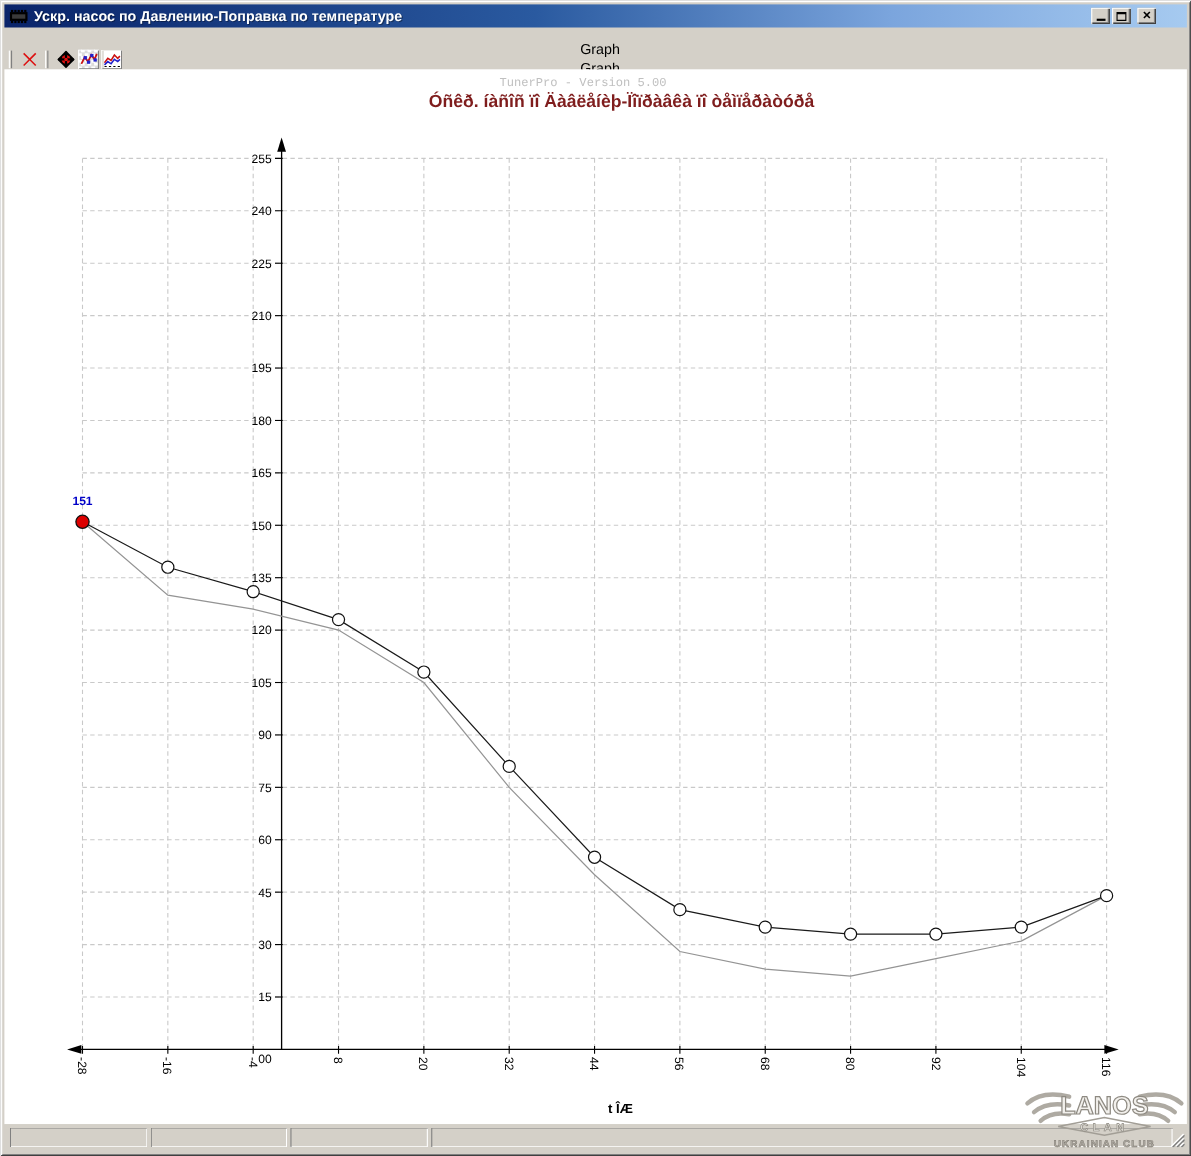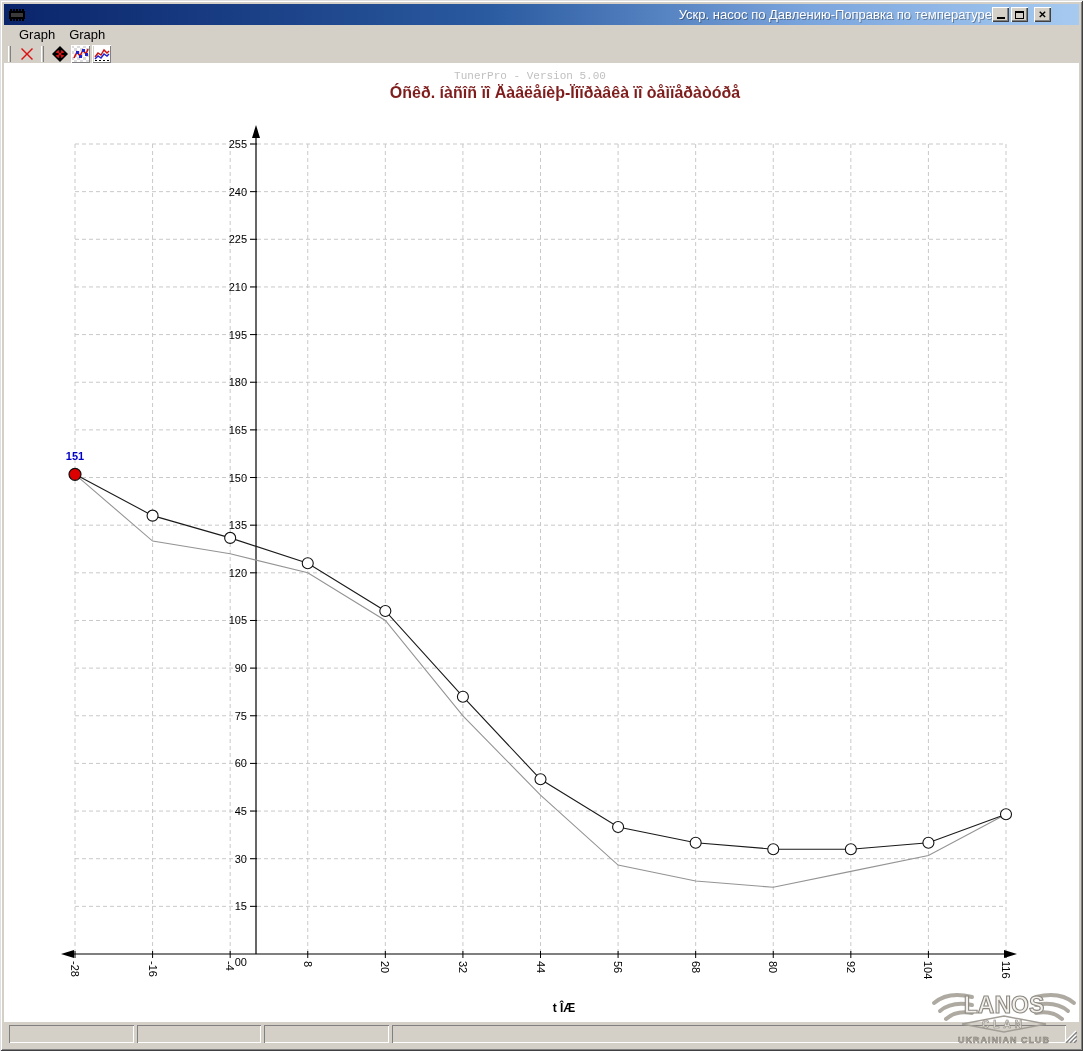--- a/index.html
+++ b/index.html
@@ -11,35 +11,35 @@
                inset 2px 2px 0 #ffffff,inset -2px -2px 0 #808080;
   }
   
   .titlebar{
     position:absolute;left:4px;top:4px;width:1075px;height:21px;
     background:linear-gradient(90deg,#0a246a 0%,#2a5aa0 45%,#7ba5dd 75%,#a6caf0 100%);
     display:flex;align-items:center;padding:0 4px;
   }
   .titlebar .app-icon{width:18px;height:14px;margin-right:5px;flex:0 0 auto;}
   .titlebar .title-text{
-    color:#ffffff;font-size:13px;font-weight:normal;white-space:nowrap;
-    text-shadow:1px 1px 0 rgba(0,0,0,.35);flex:1 1 auto;text-align:right;
+    color:#ffffff;font-size:13px;font-weight:bold;white-space:nowrap;
+    text-shadow:1px 1px 0 rgba(0,0,0,.35);flex:1 1 auto;
   }
   .win-buttons{display:flex;gap:2px;margin-right:24px;}
   .win-btn{
     width:17px;height:15px;background:#d4d0c8;border:none;padding:0;
     box-shadow:inset 1px 1px 0 #ffffff,inset -1px -1px 0 #404040,inset -2px -2px 0 #808080;
     display:flex;align-items:center;justify-content:center;cursor:default;
   }
   .win-btn .glyph-min{display:block;width:8px;height:2px;background:#000;margin-top:7px;}
   .win-btn .glyph-max{display:block;width:9px;height:8px;border:1px solid #000;border-top:2px solid #000;}
   .win-btn .glyph-close{font-size:10px;font-weight:bold;color:#000;line-height:1;}
   .close-gap{width:2px;}
   
-  .menubar{position:absolute;left:4px;top:25px;width:1075px;height:19px;display:flex;align-items:center;padding-left:8px;}
+  .menubar{position:absolute;left:4px;top:36px;width:1075px;height:19px;display:flex;align-items:center;padding-left:8px;flex-direction:column;}
   .menu-item{font-size:13px;color:#000;padding:1px 7px;cursor:default;}
   
   .toolbar{position:absolute;left:4px;top:44px;width:1075px;height:19px;display:flex;align-items:center;}
   .tb-grip{width:3px;height:16px;margin:0 5px 0 4px;border-left:1px solid #ffffff;border-right:1px solid #808080;}
   .tb-btn{width:19px;height:18px;display:flex;align-items:center;justify-content:center;background:transparent;border:none;padding:0;margin:0 1px;cursor:default;}
   .tb-btn.raised{background:#d4d0c8;box-shadow:inset 1px 1px 0 #ffffff,inset -1px -1px 0 #808080;}
   .tb-btn.checker{background:repeating-conic-gradient(#ffffff 0% 25%,#dcdcdc 0% 50%) 0 0/6px 6px;}
   
   .client{position:absolute;left:4px;top:63px;width:1075px;height:959px;background:#ffffff;overflow:hidden;}
   .chart-watermark{position:absolute;top:7px;left:526px;transform:translateX(-50%);font-size:11px;color:#c0c0c0;white-space:nowrap;font-family:Liberation Mono, monospace;}

